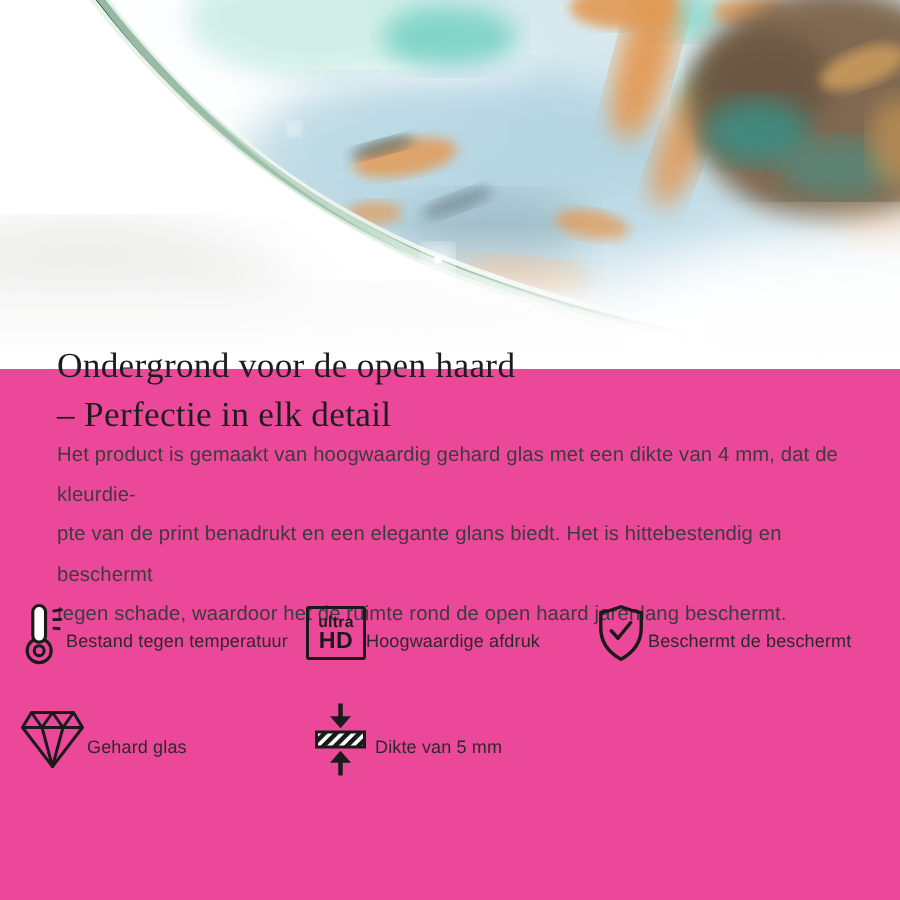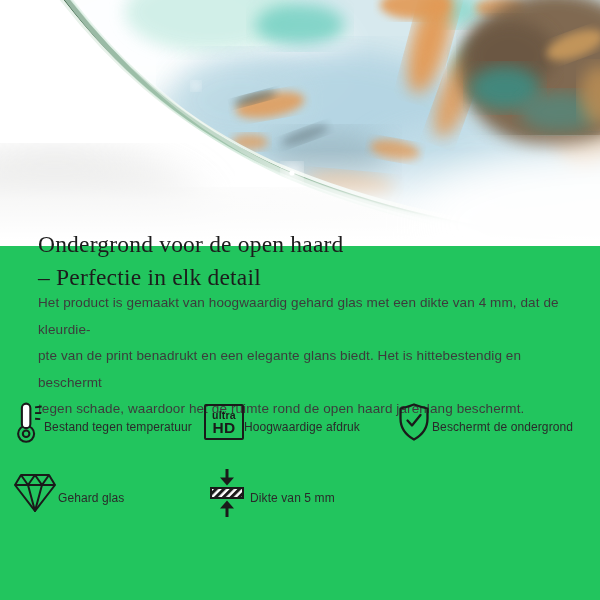--- a/index.html
+++ b/index.html
@@ -1,16 +1,16 @@
 <!DOCTYPE html>
 <html><head>
 <meta charset="utf-8">
 <style>
   html,body{margin:0;padding:0;background:#ffffff;}
-  .page{position:relative;width:600px;height:600px;background:#22c55e;overflow:hidden;
+  .page{position:relative;width:600px;height:600px;background:#ec4899;overflow:hidden;
         font-family:"Liberation Sans",sans-serif;}
 
   
   .hero{position:absolute;left:0;top:0;width:600px;height:246px;}
   .hero svg{display:block;}
 
   
   .heading{position:absolute;left:38px;top:228px;width:540px;
            font-family:"Liberation Serif","DejaVu Serif",serif;
            font-size:23.5px;line-height:33px;font-weight:400;color:#1c1c1c;
@@ -167,21 +167,21 @@
       <div class="feature-label">Hoogwaardige afdruk</div>
     </div>
 
     <div class="feature">
       <div class="icon-slot">
         <svg width="36" height="40" viewBox="0 0 36 40" fill="none" stroke="#1a1a1a" stroke-width="2.3" stroke-linejoin="round" stroke-linecap="round">
           <path d="M18,2.5 C22,4 27,5.5 31.5,6.5 V16.5 C31.5,26.5 26.2,33 18,37.5 C9.8,33 4.5,26.5 4.5,16.5 V6.5 C9,5.5 14,4 18,2.5 Z"></path>
           <path d="M11.5,18.5 L16,23.5 L24.5,13"></path>
         </svg>
       </div>
-      <div class="feature-label">Beschermt de ondergrond</div>
+      <div class="feature-label">Beschermt de beschermt</div>
     </div>
 
     <div class="feature">
       <div class="icon-slot">
         <svg width="46" height="42" viewBox="0 0 46 42" fill="none" stroke="#1a1a1a" stroke-width="2" stroke-linejoin="round">
           <path d="M9,3 H37 L43,13 L23,39 L3,13 Z"></path>
           <path d="M3,13 H43"></path>
           <path d="M9,3 L16,13 L23,3 L30,13 L37,3"></path>
           <path d="M16,13 L23,39 L30,13"></path>
         </svg>

